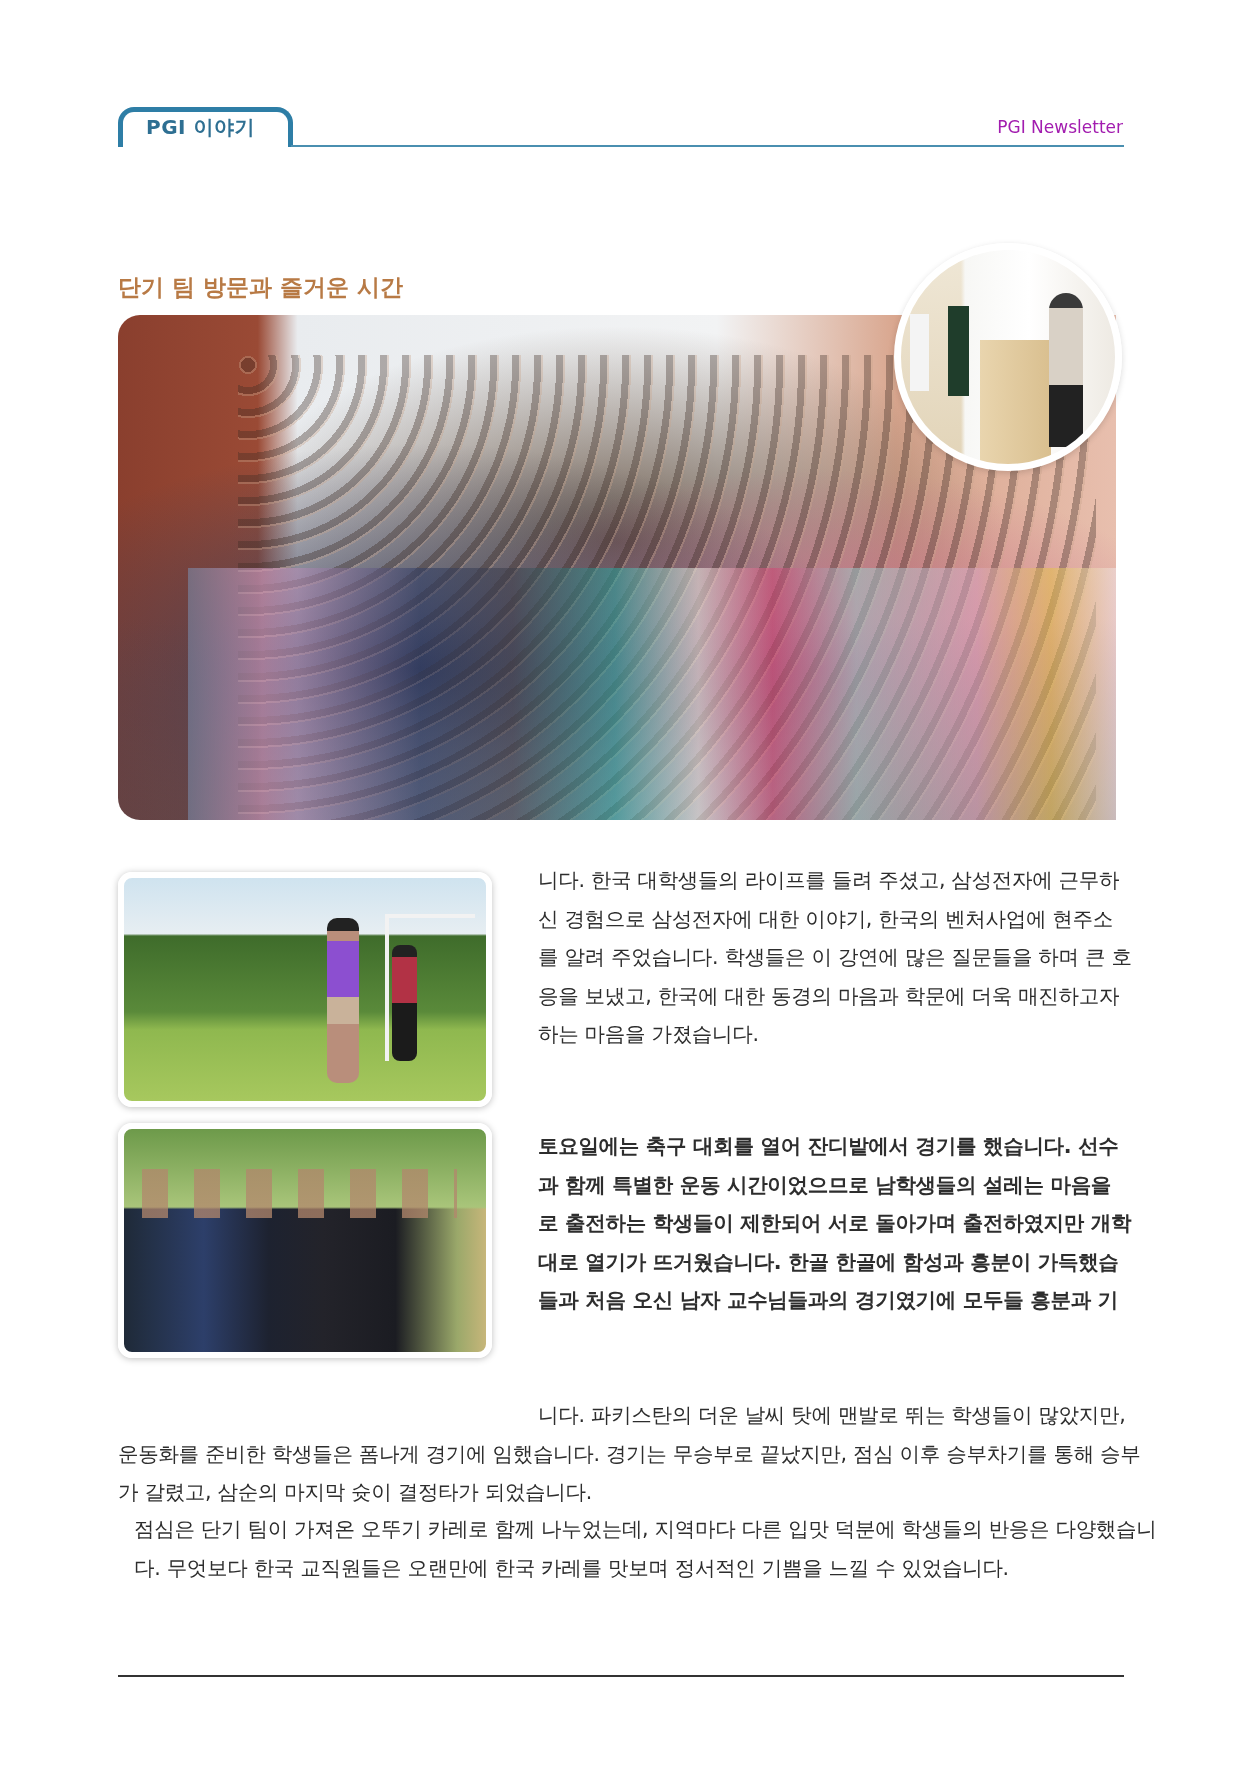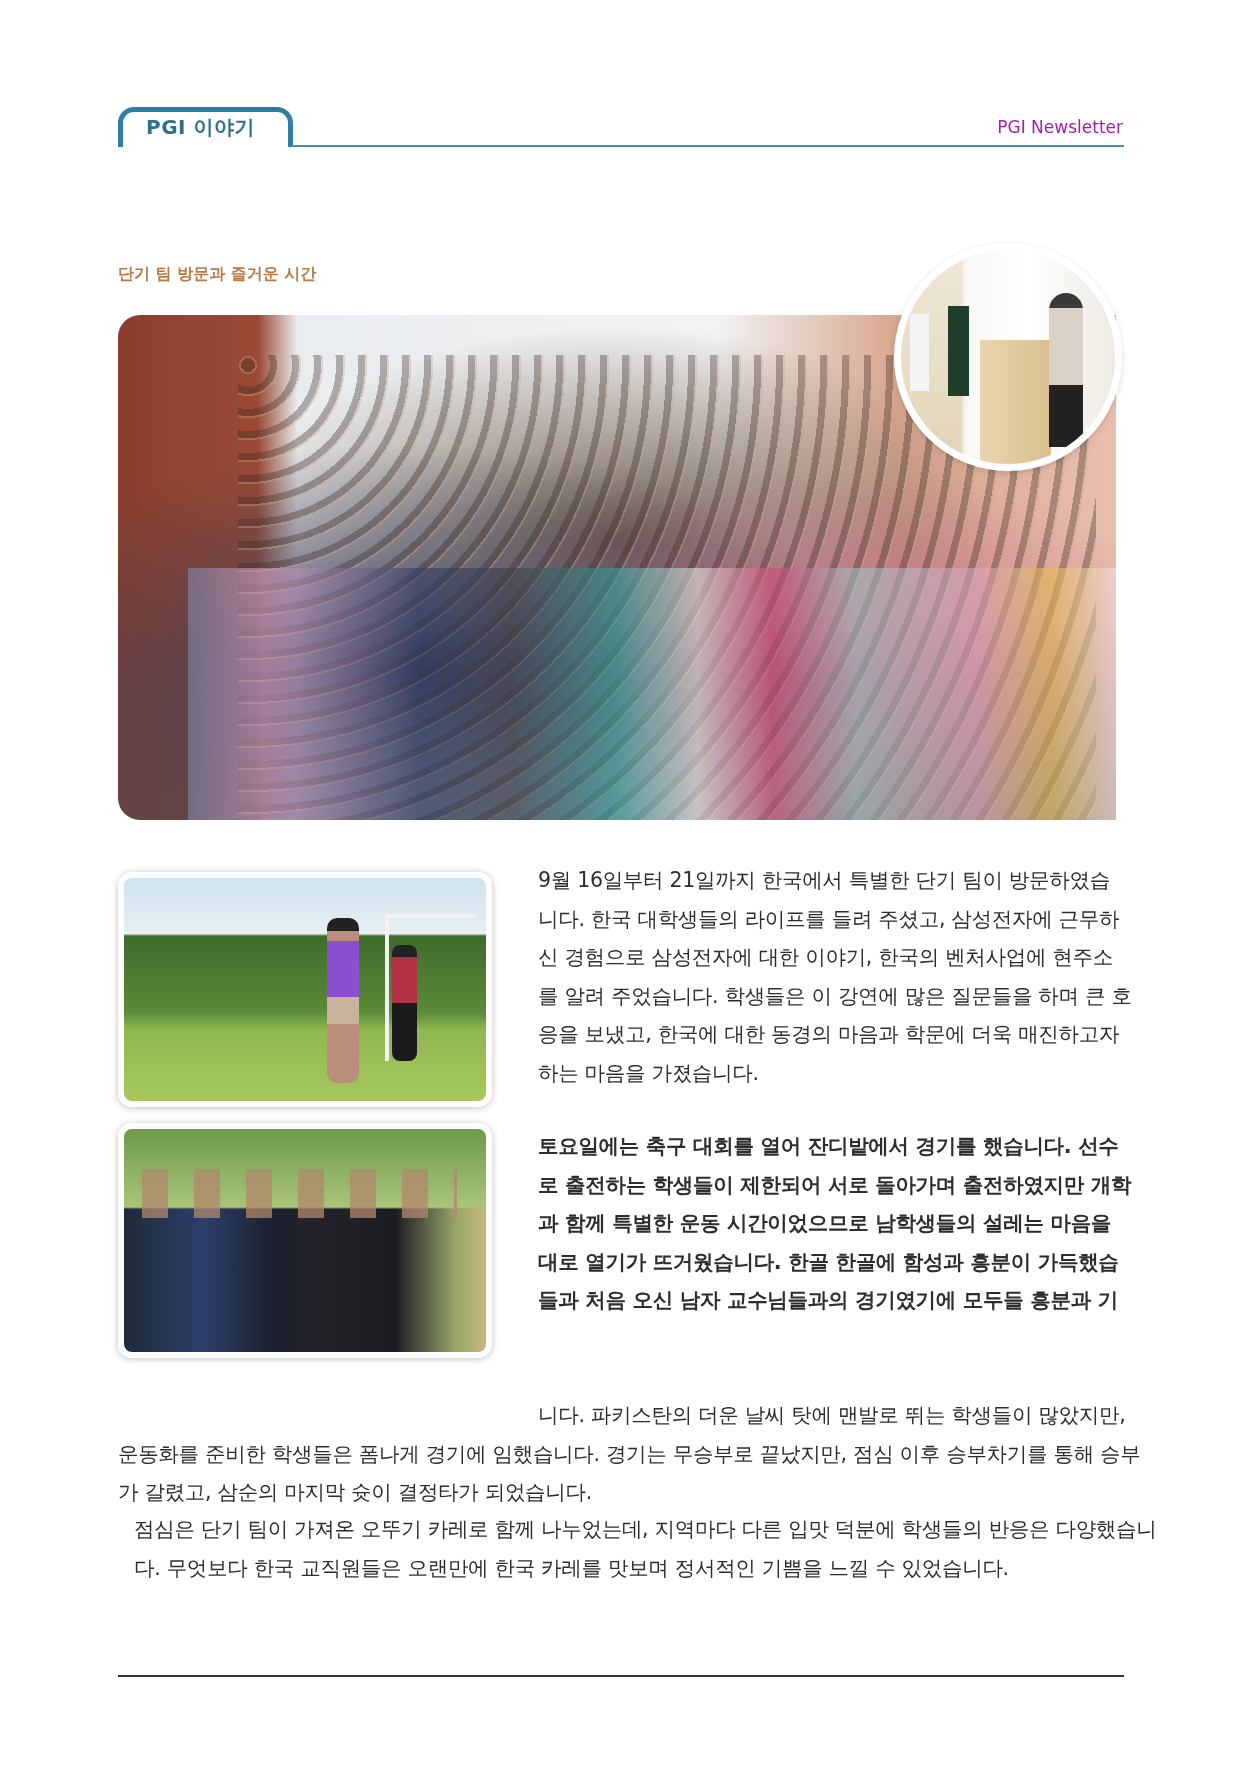--- a/index.html
+++ b/index.html
@@ -9,21 +9,21 @@
   
   .hdr-tab { position: absolute; left: 118px; top: 107px; width: 175px; height: 40px;
              border: 5px solid #2e7ea6; border-bottom: none; border-radius: 16px 16px 0 0;
              box-sizing: border-box; }
   .hdr-title { position: absolute; left: 146px; top: 114px; font-size: 20px; font-weight: bold;
                color: #2e6f92; letter-spacing: 0.5px; }
   .hdr-line { position: absolute; left: 291px; top: 145px; width: 833px; height: 2px; background: #4a8fb0; }
   .hdr-right { position: absolute; right: 118px; top: 117px; font-size: 17px; color: #a21caf; }
 
   
-  .sec-title { position: absolute; left: 118px; top: 264px; font-size: 16px; font-weight: bold;
+  .sec-title { position: absolute; left: 118px; top: 272px; font-size: 23px; font-weight: bold;
                color: #b87a45; }
 
   
   .photo-main { position: absolute; left: 118px; top: 315px; width: 998px; height: 505px;
                 border-radius: 22px 0 0 22px; overflow: hidden;
                 background:
                   linear-gradient(180deg, rgba(255,255,255,0) 0%, rgba(255,255,255,0) 60%, rgba(60,70,90,0.45) 100%),
                   radial-gradient(ellipse at 30% 70%, #3b3f5a 0%, rgba(59,63,90,0) 45%),
                   radial-gradient(ellipse at 70% 70%, #c76a8a 0%, rgba(199,106,138,0) 40%),
                   radial-gradient(ellipse at 50% 45%, #6b5a4c 0%, rgba(107,90,76,0) 55%),
@@ -111,32 +111,31 @@
 <div class="photo-small photo-soccer">
   <div class="goal"></div>
   <div class="keeper"></div>
   <div class="player"></div>
 </div>
 <div class="photo-small photo-group">
   <div class="faces"></div>
 </div>
 
 <p class="para p1">
-  <span class="ln">9월 16일부터 21일까지 한국에서 특별한 단기 팀이 방문하였습</span>
   <span class="ln">니다. 한국 대학생들의 라이프를 들려 주셨고, 삼성전자에 근무하</span>
   <span class="ln">신 경험으로 삼성전자에 대한 이야기, 한국의 벤처사업에 현주소</span>
   <span class="ln">를 알려 주었습니다. 학생들은 이 강연에 많은 질문들을 하며 큰 호</span>
   <span class="ln">응을 보냈고,  한국에 대한 동경의 마음과 학문에 더욱 매진하고자</span>
   <span class="ln">하는 마음을 가졌습니다.</span>
 </p>
 
 <p class="para p2">
   <span class="ln">토요일에는 축구 대회를 열어 잔디밭에서 경기를 했습니다. 선수</span>
+  <span class="ln">과 함께 특별한 운동 시간이었으므로 남학생들의 설레는 마음을</span>
   <span class="ln">로 출전하는 학생들이 제한되어 서로 돌아가며 출전하였지만 개학</span>
-  <span class="ln">과 함께 특별한 운동 시간이었으므로 남학생들의 설레는 마음을</span>
   <span class="ln">대로 열기가 뜨거웠습니다. 한골 한골에 함성과 흥분이 가득했습</span>
   <span class="ln">들과 처음 오신 남자 교수님들과의 경기였기에 모두들 흥분과 기</span>
 </p>
 <p class="para p2b">
   <span class="ln">니다. 파키스탄의 더운 날씨 탓에 맨발로 뛰는 학생들이 많았지만,</span>
   <span class="ln">운동화를 준비한 학생들은 폼나게 경기에 임했습니다. 경기는 무승부로 끝났지만, 점심 이후 승부차기를 통해 승부</span>
   <span class="ln">가 갈렸고, 삼순의 마지막 슛이 결정타가 되었습니다.</span>
 </p>
 
 <p class="para p3">

